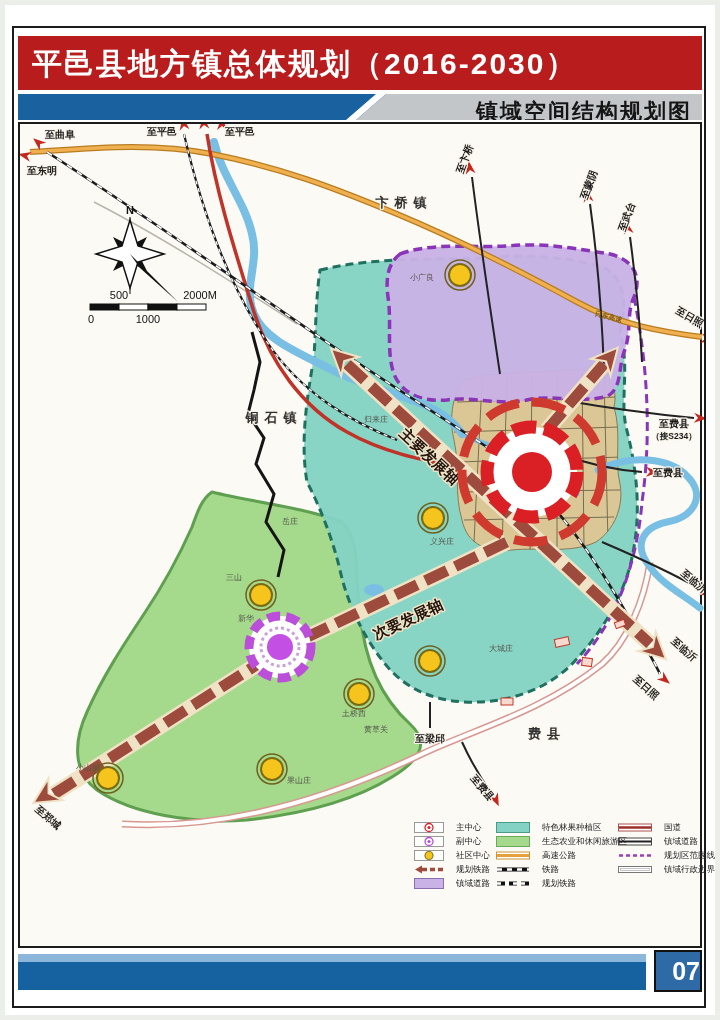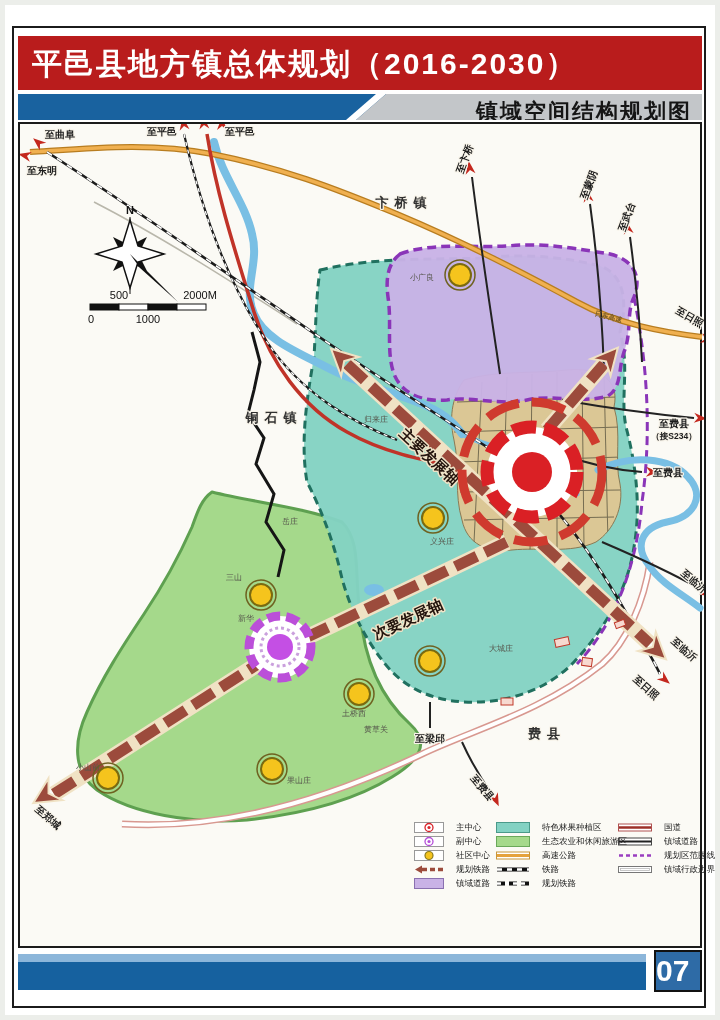--- a/index.html
+++ b/index.html
@@ -30,21 +30,21 @@
   .legend{position:absolute;left:388px;top:792px;width:316px;height:124px;}
   .legend-title{text-align:center;font-size:15px;font-weight:bold;color:#222;letter-spacing:3px;margin-bottom:8px;}
   .lcol{position:absolute;top:30px;}
   .lcol1{left:26px;} .lcol2{left:108px;} .lcol3{left:230px;}
   .lrow{display:flex;align-items:center;height:11px;margin-bottom:3px;}
   .lrow svg{flex:0 0 auto;margin-right:4px;}
   .lrow span{font-size:8.5px;color:#222;white-space:nowrap;margin-left:8px;}
   
   .bar-light{position:absolute;left:18px;top:954px;width:628px;height:8px;background:#8cb6da;}
   .bar-dark{position:absolute;left:18px;top:962px;width:628px;height:28px;background:#16619f;}
-  .page-num{position:absolute;left:654px;top:950px;width:48px;height:42px;background:#2e6ba6;border:2px solid #111;box-sizing:border-box;color:#fff;font-size:30px;font-weight:bold;text-align:left;line-height:38px;}
+  .page-num{position:absolute;left:654px;top:950px;width:48px;height:42px;background:#2e6ba6;border:2px solid #111;box-sizing:border-box;color:#fff;font-size:25px;font-weight:bold;text-align:right;line-height:38px;}
 </style>
 </head>
 <body>
 
 <div class="page">
   <div class="sheet"></div>
   <div class="frame"></div>
 
   <div class="title-bar">
     <div class="t">平邑县地方镇总体规划（2016-2030）</div>

